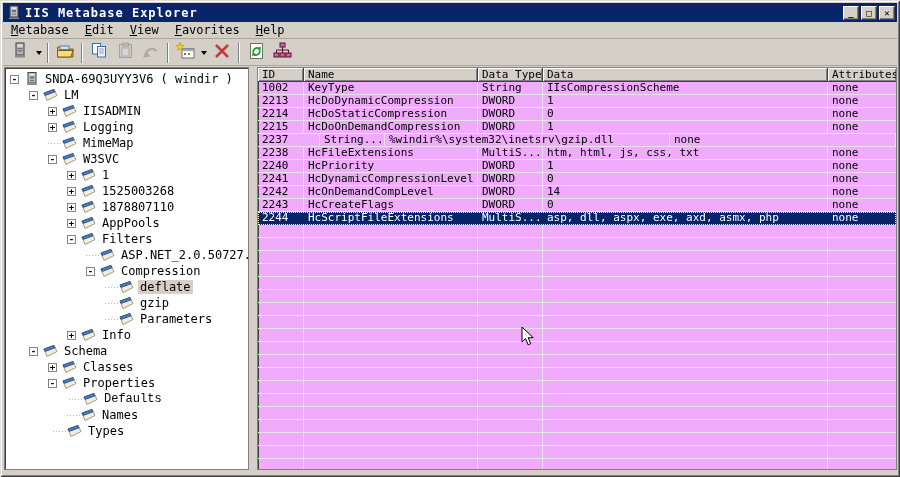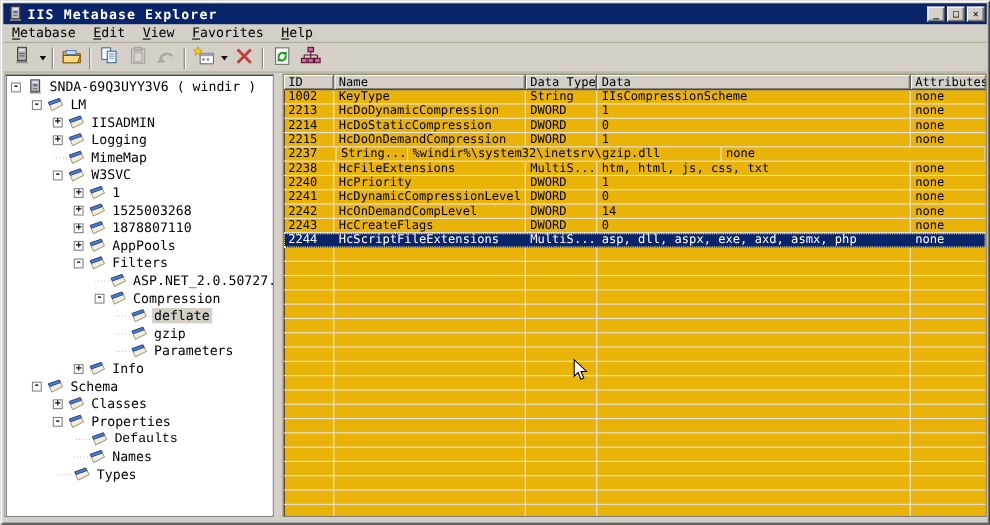--- a/index.html
+++ b/index.html
@@ -53,21 +53,21 @@
   
   .content { position:absolute; left:3px; top:67px; right:3px; bottom:7px; }
   .tree-panel {
     position:absolute; left:1px; top:0; width:245px; bottom:0;
     background:#fff; overflow:hidden; padding-top:3px;
     border:1px solid #808080; box-shadow: inset 1px 1px 0 #404040;
   }
   .splitter { position:absolute; left:246px; top:0; width:8px; bottom:0; background:#D4D0C8; }
   .list-panel {
     position:absolute; left:254px; top:0; right:0; bottom:0;
-    background:#eab308; overflow:hidden;
+    background:#f0abfc; overflow:hidden;
     border:1px solid #808080; box-shadow: inset 1px 1px 0 #404040;
     display:flex; flex-direction:column;
   }
   
   .tree-row { height:16px; display:flex; align-items:center; font-size:12px; white-space:nowrap; color:#000; }
   .expand-box {
     flex:0 0 auto; width:9px; height:9px; margin-right:4px;
     border:1px solid #848484; background:#fff;
     font-size:9px; line-height:7px; text-align:center; font-weight:bold;
   }
@@ -429,21 +429,21 @@
             <div class="cell" style="width: 69px; flex: 1 0 auto;">none</div>
           </div>
           <div class="lrow">
             <div class="cell" style="width: 46px;">2215</div>
             <div class="cell" style="width: 174px;">HcDoOnDemandCompression</div>
             <div class="cell" style="width: 65px;">DWORD</div>
             <div class="cell" style="width: 285px;">1</div>
             <div class="cell" style="width: 69px; flex: 1 0 auto;">none</div>
           </div>
           <div class="lrow">
-            <div class="cell" style="width: 48px;">2237</div>
+            <div class="cell" style="width: 62px;">2237</div>
             <div class="cell" style="width: 65px;">String...</div>
             <div class="cell" style="width: 285px;">%windir%\system32\inetsrv\gzip.dll</div>
             <div class="cell" style="width: 69px; flex: 1 0 auto;">none</div>
           </div>
           <div class="lrow">
             <div class="cell" style="width: 46px;">2238</div>
             <div class="cell" style="width: 174px;">HcFileExtensions</div>
             <div class="cell" style="width: 65px;">MultiS...</div>
             <div class="cell" style="width: 285px;">htm, html, js, css, txt</div>
             <div class="cell" style="width: 69px; flex: 1 0 auto;">none</div>

